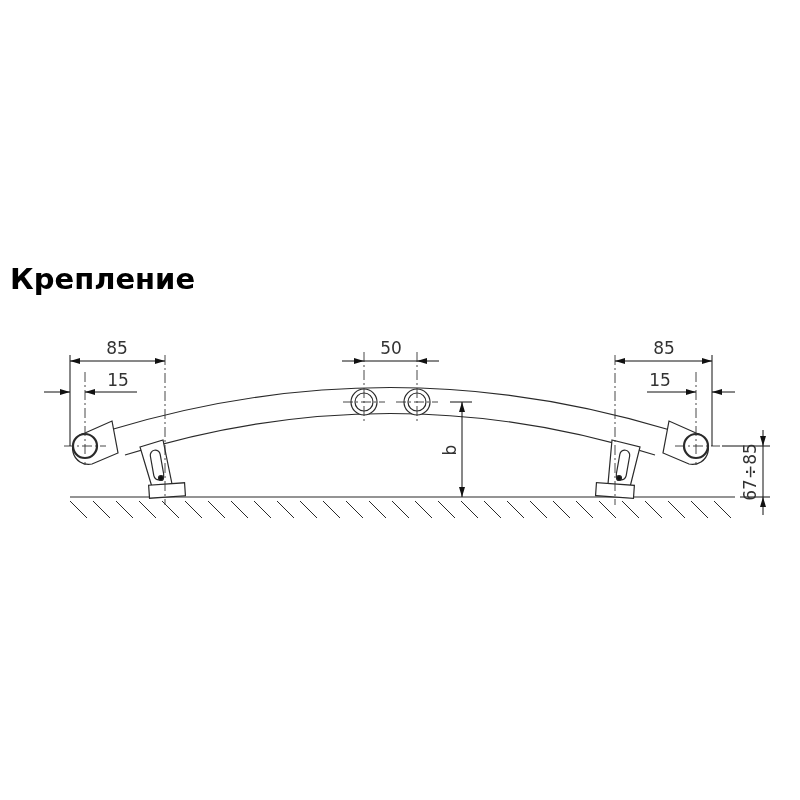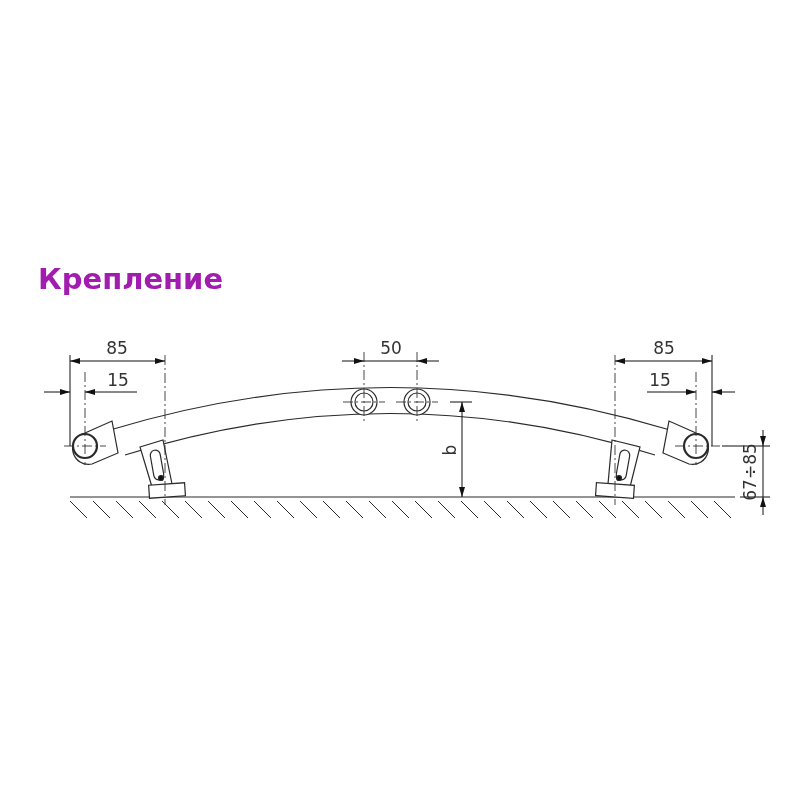--- a/index.html
+++ b/index.html
@@ -1,20 +1,20 @@
 <!DOCTYPE html>
 <html><head>
   <meta charset="utf-8">
   <style>
     html, body { margin: 0; padding: 0; background: #ffffff; }
     body { width: 800px; height: 800px; position: relative; overflow: hidden; }
     .title {
       position: absolute; left: 10px; top: 262px;
       font-family: "DejaVu Sans", sans-serif; font-weight: bold;
-      font-size: 29px; color: #a21caf; letter-spacing: 0px; margin-left: 28px;
+      font-size: 29px; color: #000000; letter-spacing: 0px;
     }
     svg { position: absolute; left: 0; top: 0; }
     .dimtxt { font-family: "DejaVu Sans", sans-serif; font-size: 17px; fill: #333; }
   </style>
 </head>
 <body>
 
 <div class="title">Крепление</div>
 
 <svg width="800" height="800" viewBox="0 0 800 800">

